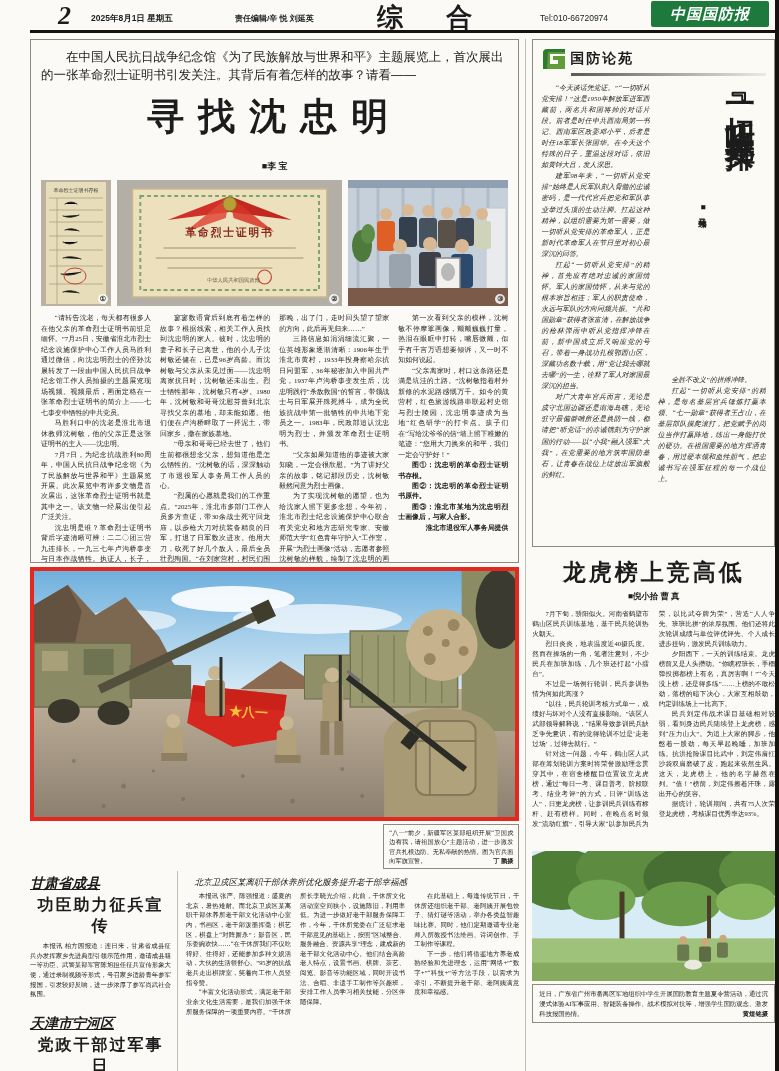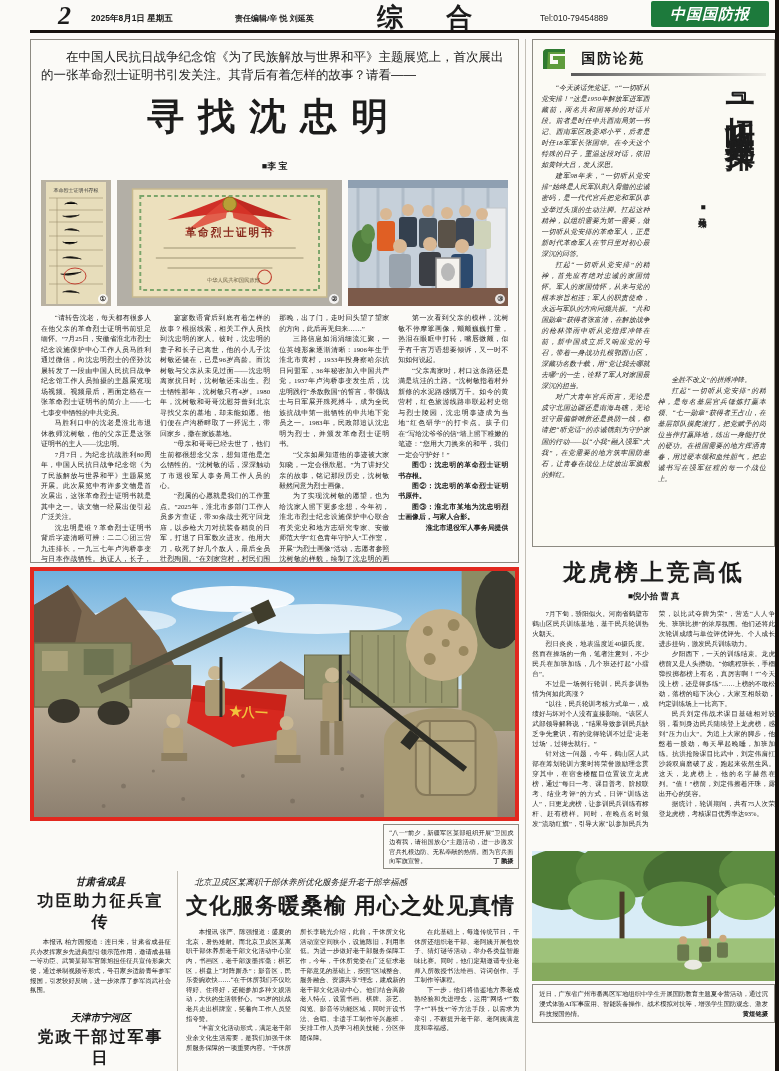--- a/index.html
+++ b/index.html
@@ -39,31 +39,31 @@
   
   .main-photo{margin:4px 0 0;border:4px solid #e2281f;height:254px;box-sizing:border-box;overflow:hidden;}
   .main-photo svg{display:block;width:100%;height:100%;}
   .cap-row{display:flex;justify-content:flex-end;margin:3px 0 2px;}
   .cap-box{border:1px solid #8d8a82;width:136px;padding:3px 5px;font-size:6.2px;line-height:1.5;text-align:justify;box-sizing:border-box;}
   .cap-credit{font-weight:bold;float:right;}
   
   .bottom-row{display:flex;margin-top:2px;}
   .bl-col{width:148px;padding-right:6px;border-right:1px solid #c2beb6;box-sizing:border-box;}
   .bm-col{flex:1;padding-left:8px;margin-top:-42px;}
-  .kicker{text-align:center;font-size:10px;font-style:italic;font-weight:bold;margin:4px 0 2px;}
+  .kicker{font-size:14px;font-style:italic;font-weight:bold;margin:4px 0 2px;text-decoration:underline;}
   .sub-head{text-align:center;font-size:16px;font-weight:bold;letter-spacing:2px;margin:0 0 4px;font-family:"Liberation Sans",sans-serif;}
   .small-body{font-size:6.4px;line-height:1.5;text-align:justify;}
   .small-body p{margin:0;text-indent:2em;}
   .bm-kicker{font-size:8.5px;font-style:italic;margin:6px 0 2px;text-indent:1em;}
   .bm-head{font-size:22px;font-weight:bold;letter-spacing:1px;margin:0 0 6px;font-family:"Liberation Sans",sans-serif;}
   .bm-text{column-count:3;column-gap:9px;font-size:6.4px;line-height:1.5;text-align:justify;height:128px;overflow:hidden;}
   .bm-text p{margin:0;text-indent:2em;}
   
   .forum-box{border:1px solid #8d8a82;height:508px;box-sizing:border-box;padding:7px 8px;background:#fbfaf4;overflow:hidden;}
-  .forum-hd{display:flex;align-items:center;gap:14px;margin-bottom:2px;}
+  .forum-hd{display:flex;align-items:center;gap:3px;margin-bottom:2px;}
   .forum-logo{width:26px;height:24px;}
   .forum-title{font-size:14px;font-weight:bold;letter-spacing:2px;font-family:"Liberation Sans",sans-serif;}
   .forum-rule{height:3px;background:linear-gradient(to right,#5a5a5a,#eceae4);margin:2px 0 6px 30px;}
   .forum-flex{display:flex;gap:8px;height:440px;}
   .forum-left{width:50%;font-size:6.9px;line-height:1.6;text-align:justify;font-style:italic;overflow:hidden;}
   .forum-left p{margin:0;text-indent:2em;}
   .forum-right{width:50%;display:flex;flex-direction:column;}
   .vtitle-area{height:292px;display:flex;flex-direction:row;justify-content:flex-end;gap:10px;}
   .vbyline{writing-mode:vertical-rl;font-size:8.5px;font-weight:bold;margin-top:120px;}
   .vtitle{writing-mode:vertical-rl;font-size:30px;font-weight:bold;letter-spacing:5px;margin-right:6px;font-family:"Liberation Sans",sans-serif;}
@@ -81,21 +81,21 @@
 </head>
 <body>
 
 <div class="page">
 
   <div class="hdr">
     <div class="hdr-pageno">2</div>
     <div class="hdr-date">2025年8月1日  星期五</div>
     <div class="hdr-editor">责任编辑/辛 悦  刘延英</div>
     <div class="hdr-section">综  合</div>
-    <div class="hdr-tel">Tel:010-79454889</div>
+    <div class="hdr-tel">Tel:010-66720974</div>
     <div class="masthead">中国国防报</div>
   </div>
   <div class="hdr-rule"></div>
 
   <div class="main">
 
     <div class="col-left">
       <section class="lead-box">
         <div class="lead-intro">
           <span class="ind"></span><span>在中国人民抗日战争纪念馆《为了民族解放与世界和平》主题展览上，首次展出</span><br>
@@ -341,21 +341,20 @@
             </div>
           <div class="kicker" style="margin-top:16px">天津市宁河区</div>
           <h3 class="sub-head">党政干部过军事日</h3>
           <div class="small-body">
               <p>本报讯 李东报道：近日，天津市宁河区组织该区党政领导干部来到驻军某部过军事日。此次活动以“深化军地合作、共筑国防根基”为主题，通过军地座谈、专家授课、参观武器装备等方式，进一步增强地方党政干部的国防意识。</p>
             </div>
         </div>
 
         <div class="bm-col" style="margin-top:0">
           <div class="bm-kicker">北京卫戍区某离职干部休养所优化服务提升老干部幸福感</div>
-          <h2 class="bm-head">文化服务暖桑榆  用心之处见真情</h2>
           <div class="bm-text">
             <div>
                 <p>本报讯 张严、陈强报道：盛夏的北京，暑热难耐。而北京卫戍区某离职干部休养所老干部文化活动中心室内，书画区，老干部泼墨挥毫；棋艺区，棋盘上“对阵厮杀”；影音区，民乐委婉欢快……“在干休所我们不仅吃得好、住得好，还能参加多种文娱活动，大伙的生活很舒心。”95岁的抗战老兵走出棋牌室，笑着向工作人员竖指夸赞。</p>
                 <p>“丰富文化活动形式，满足老干部业余文化生活需要，是我们加强干休所服务保障的一项重要内容。”干休所所长李晓光介绍，此前，干休所文化活动室空间狭小，设施陈旧，利用率低。为进一步做好老干部服务保障工作，今年，干休所党委在广泛征求老干部意见的基础上，按照“区域整合、服务融合、资源共享”理念，建成新的老干部文化活动中心。他们结合高龄老人特点，设置书画、棋牌、茶艺、阅览、影音等功能区域，同时开设书法、合唱、非遗手工制作等兴趣班，安排工作人员学习相关技能，分区伴随保障。</p>
                 <p>在此基础上，每逢传统节日，干休所还组织老干部、老阿姨开展包饺子、猜灯谜等活动，举办各类益智趣味比赛。同时，他们定期邀请专业老师入所教授书法绘画、诗词创作、手工制作等课程。</p>
                 <p>下一步，他们将借鉴地方养老成熟经验和先进理念，运用“网络+”“数字+”“科技+”等方法手段，以需求为牵引，不断提升老干部、老阿姨满意度和幸福感。</p>
               </div>
           </div>
         </div>
       </div>

